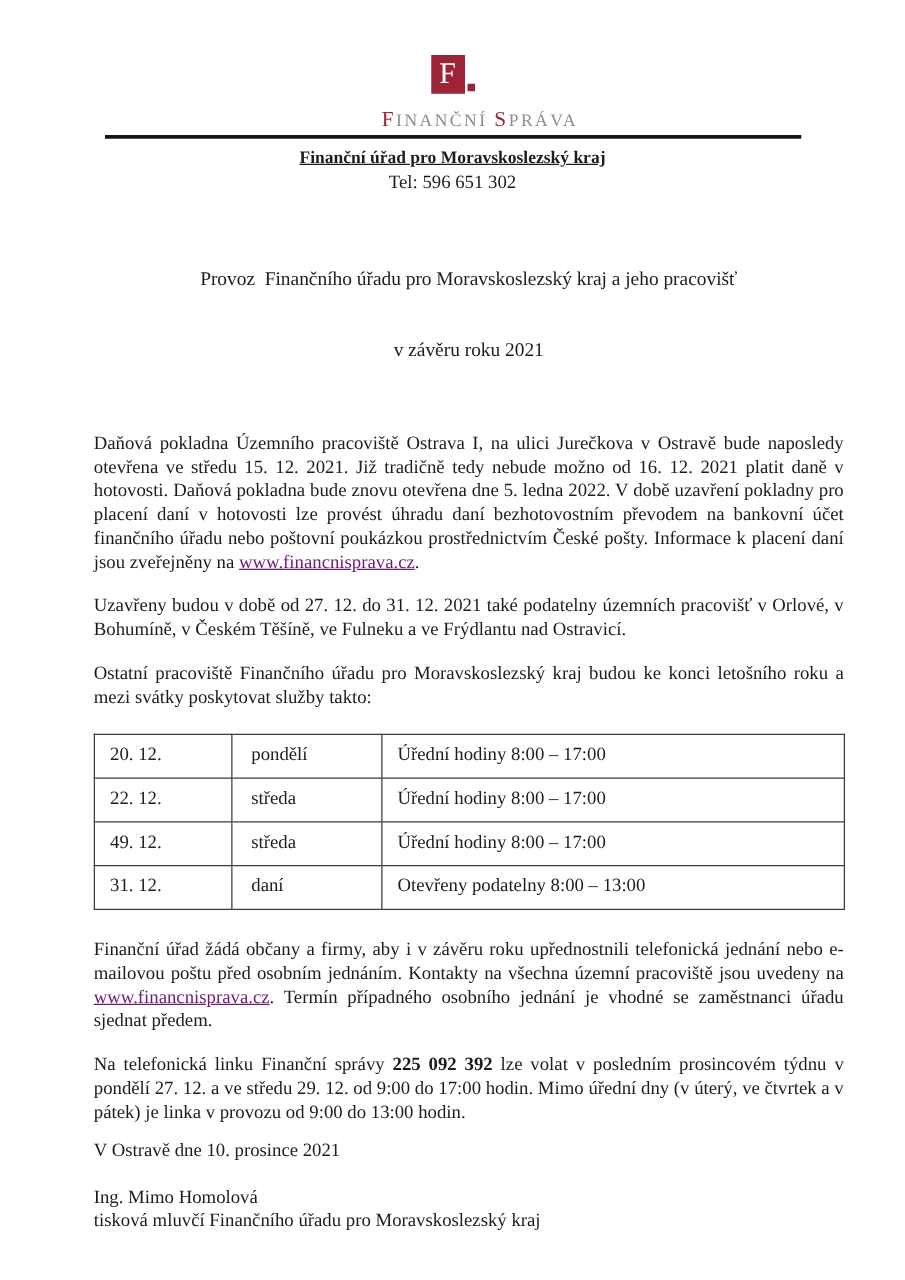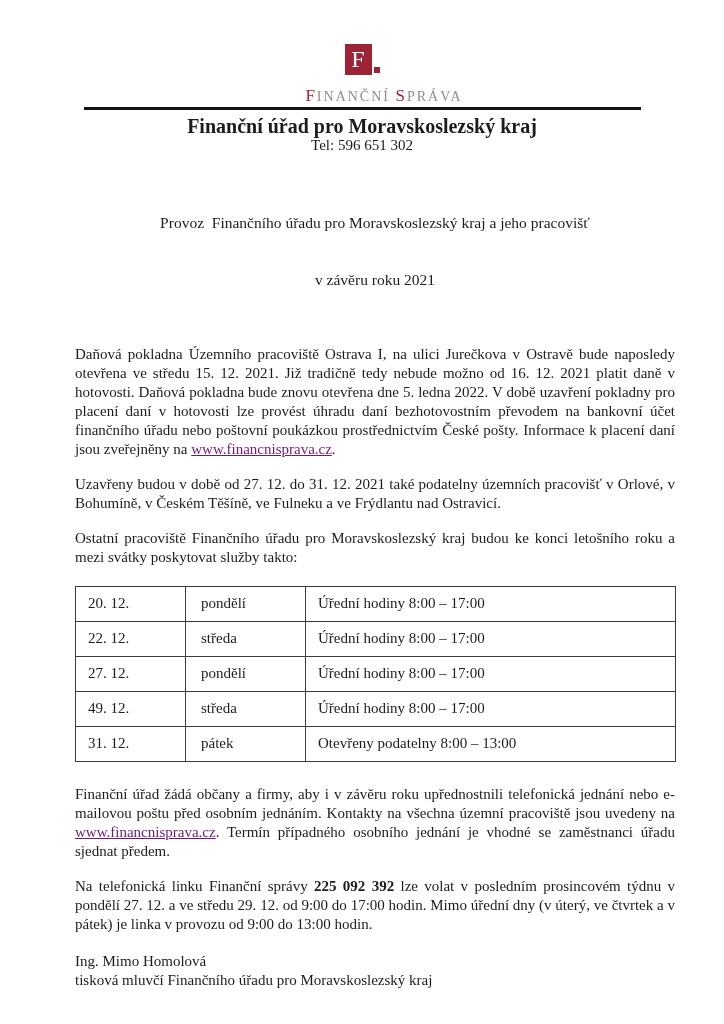--- a/index.html
+++ b/index.html
@@ -51,21 +51,21 @@
 
   .rule {
     width: 557px;
     margin: 2px auto 0 auto;
     border: none;
     border-top: 3px solid #141414;
   }
 
   
   .office-header { text-align: center; margin-top: 7px; line-height: 18.5px; }
-  .office-header .bold-line { font-weight: bold; font-size: 20px; }
+  .office-header .bold-line { font-weight: bold; font-size: 14px; text-decoration: underline; }
   .office-header .tel-line { font-size: 15px; }
 
   
   .doc-title {
     text-align: center;
     font-weight: normal;
     font-size: 15.5px;
     line-height: 19px;
     margin-top: 21px;
     white-space: pre-wrap;
@@ -148,41 +148,37 @@
           <td>20. 12.</td>
           <td class="cell-day">pondělí</td>
           <td>Úřední hodiny 8:00 – 17:00</td>
         </tr>
         <tr>
           <td>22. 12.</td>
           <td class="cell-day">středa</td>
           <td>Úřední hodiny 8:00 – 17:00</td>
         </tr>
         <tr>
-          <td>27. 12.</td>
-          <td class="cell-day">pondělí</td>
-          <td>Úřední hodiny 8:00 – 17:00</td>
-        </tr>
-        <tr>
           <td>49. 12.</td>
           <td class="cell-day">středa</td>
           <td>Úřední hodiny 8:00 – 17:00</td>
         </tr>
         <tr>
           <td>31. 12.</td>
-          <td class="cell-day">pátek</td>
+          <td class="cell-day">daní</td>
           <td>Otevřeny podatelny 8:00 – 13:00</td>
         </tr>
       </tbody>
     </table>
 
     <p class="para after-table"><span>Finanční úřad žádá občany a firmy, aby i v závěru roku upřednostnili telefonická jednání nebo e-mailovou poštu před osobním jednáním. Kontakty na všechna územní pracoviště jsou uvedeny na </span><a class="link">www.financnisprava.cz</a><span>. Termín případného osobního jednání je vhodné se zaměstnanci úřadu sjednat předem.</span></p>
 
     <p class="para"><span>Na telefonická linku Finanční správy </span><span class="phone-bold">225 092 392</span><span> lze volat v posledním prosincovém týdnu v pondělí 27. 12. a ve středu 29. 12. od 9:00 do 17:00 hodin. Mimo úřední dny (v úterý, ve čtvrtek a v pátek) je linka v provozu od 9:00 do 13:00 hodin.</span></p>
 
+    <p class="para dateline">V Ostravě dne 10. prosince 2021</p>
 
     <div class="sig-block">
       <div>Ing. Mimo Homolová</div>
       <div>tisková mluvčí Finančního úřadu pro Moravskoslezský kraj</div>
     </div>
 
   </div>
 </div>
 
 </body></html>

